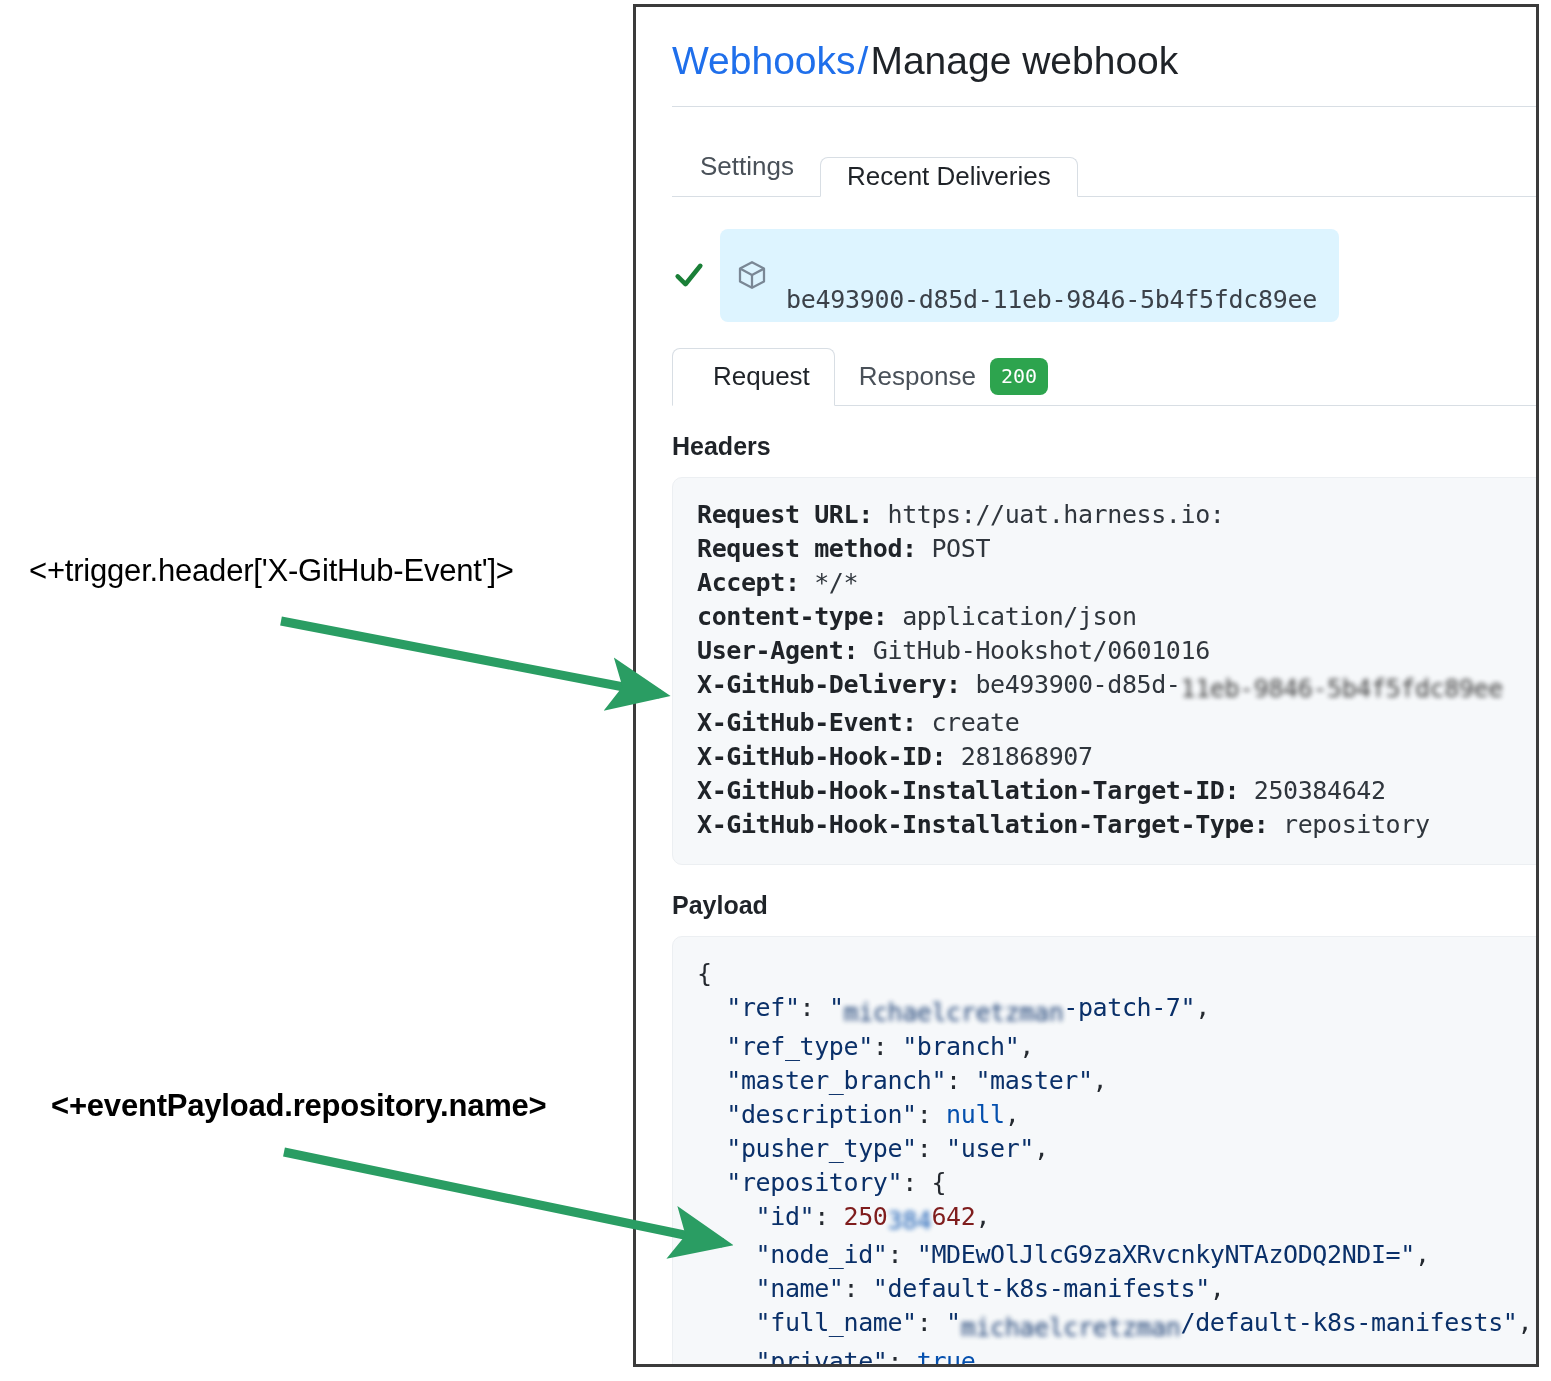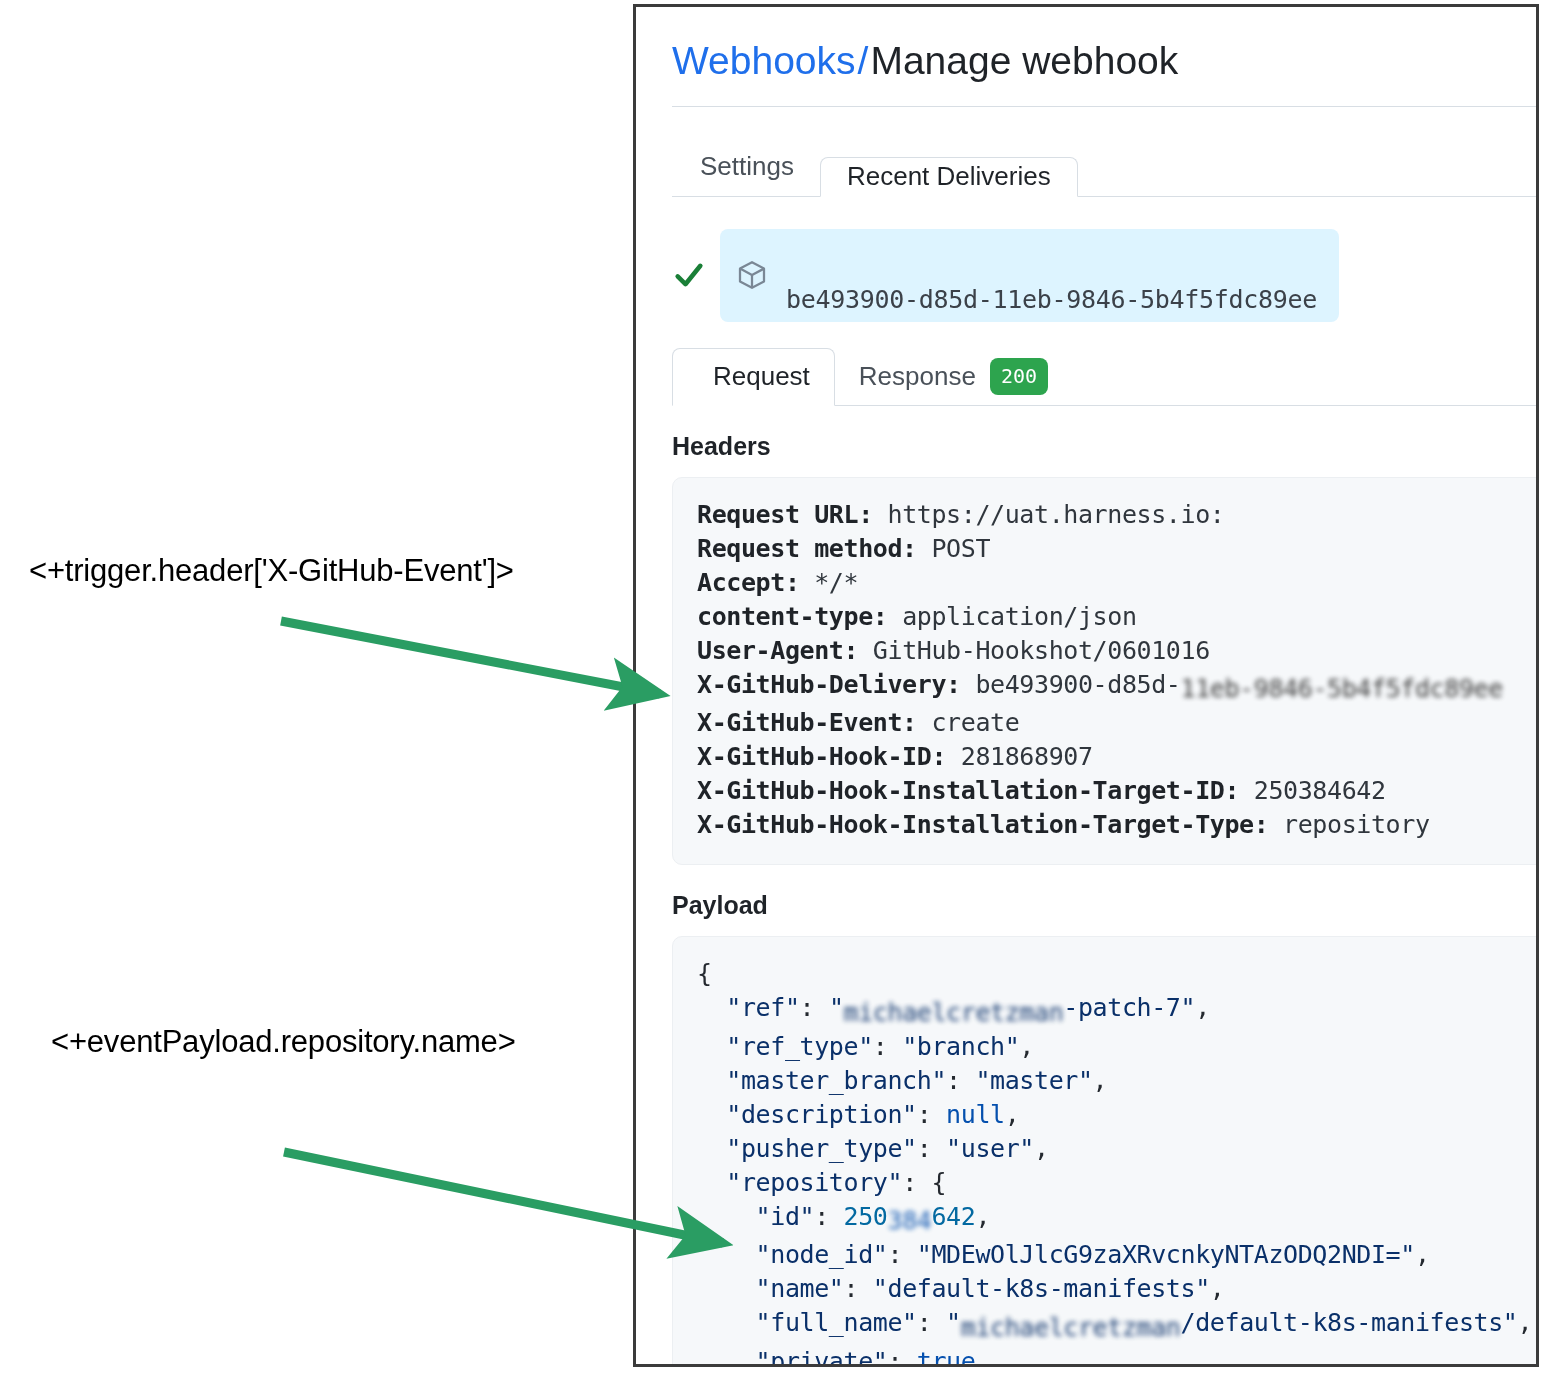--- a/index.html
+++ b/index.html
@@ -25,21 +25,21 @@
   }
   .annot-label {
     position: absolute;
     font-family: "Liberation Sans", sans-serif;
     font-size: 31px;
     color: #000000;
     white-space: nowrap;
     letter-spacing: -0.2px;
   }
   #annot-label-0 { left: 29px;  top: 553px; }
-  #annot-label-1 { left: 51px;  top: 1024px; }
+  #annot-label-1 { left: 51px;  top: 1088px; font-weight: bold; }
 
   
   .gh-panel {
     position: absolute;
     left: 633px;
     top: 4px;
     width: 906px;
     height: 1363px;
     box-sizing: border-box;
     border: 3px solid #3b3b3b;
@@ -210,21 +210,21 @@
     line-height: 34px;
     color: #24292f;
     white-space: pre;
     letter-spacing: -0.4px;
   }
   .hdr-key { font-weight: bold; color: #1f2328; }
   .hdr-val { color: #30363d; }
   .json-key { color: #0a3069; }
   .json-str { color: #0a3069; }
   .json-lit { color: #0550ae; text-align: center; }
-  .json-num { color: #0369a1; }
+  .json-num { color: #7f1d1d; }
   .json-punct { color: #24292f; }
 
   
   .redact {
     display: inline-block;
     vertical-align: -0.18em;
     border-radius: 1px;
     filter: blur(2.6px);
     font-family: "DejaVu Sans Mono", monospace;
     letter-spacing: -0.4px;

